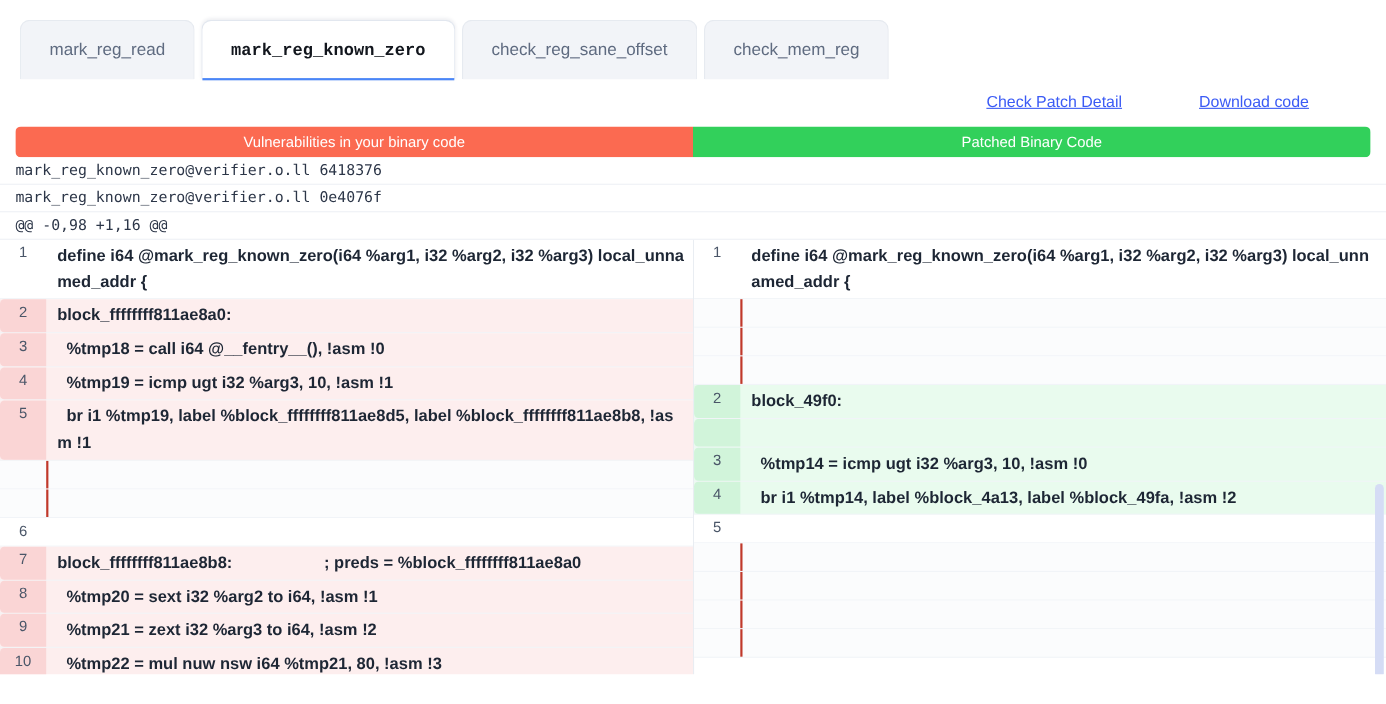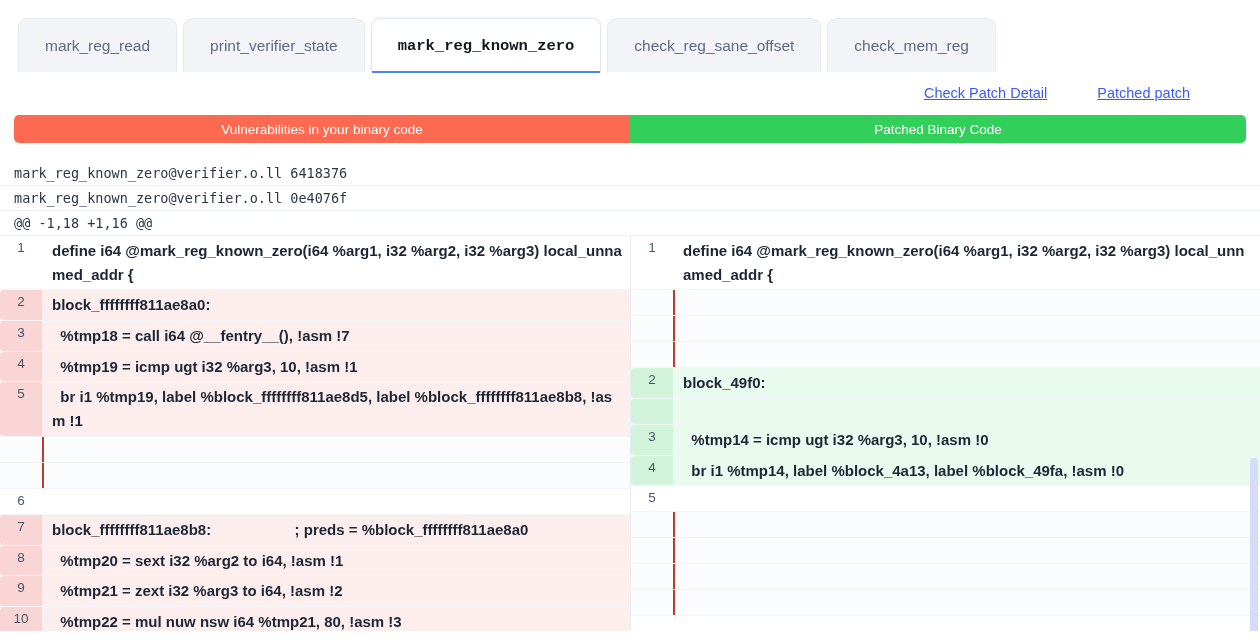--- a/index.html
+++ b/index.html
@@ -52,21 +52,21 @@
     height: 2px;
     background: #4a86f7;
   }
 
   
   .actions {
     height: 34px;
     display: flex;
     justify-content: flex-end;
     align-items: center;
-    gap: 50px;
+    gap: 70px;
     padding-right: 70px;
   }
   .actions a {
     font-size: 14.5px;
     color: #3b5bf5;
     text-decoration: underline;
     cursor: pointer;
   }
 
   
@@ -82,21 +82,21 @@
     display: flex;
     align-items: center;
     justify-content: center;
     font-size: 13.5px;
     color: #ffffff;
   }
   .banner .left  { background: #fb6a51; }
   .banner .right { background: #32d05b; }
 
   
-  .diffmeta { margin-top: 18px; }
+  .diffmeta { margin-top: 0; }
   .metarow {
     height: 25px;
     display: flex;
     align-items: center;
     padding-left: 14px;
     font-family: "DejaVu Sans Mono", monospace;
     font-size: 13.5px;
     color: #2c3648;
     border-bottom: 1px solid #eef1f5;
     white-space: pre;
@@ -159,64 +159,61 @@
     background: #d5dcf5;
   }
 </style>
 </head>
 <body>
 
 <div class="tabbar">
     <div class="tab">
       <span>mark_reg_read</span>
     </div>
-    <div class="tab">
-      <span>print_verifier_state</span>
-    </div>
     <div class="tab active">
       <span>mark_reg_known_zero</span>
     </div>
     <div class="tab">
       <span>check_reg_sane_offset</span>
     </div>
     <div class="tab">
       <span>check_mem_reg</span>
     </div>
   </div>
 
 <div class="actions">
   <a>Check Patch Detail</a>
-  <a>Patched patch</a>
+  <a>Download code</a>
 </div>
 
 <div class="banner">
   <div class="left">Vulnerabilities in your binary code</div>
   <div class="right">Patched Binary Code</div>
 </div>
 
 <div class="diffmeta">
     <div class="metarow">mark_reg_known_zero@verifier.o.ll 6418376</div>
     <div class="metarow">mark_reg_known_zero@verifier.o.ll 0e4076f</div>
-    <div class="metarow">@@ -1,18 +1,16 @@</div>
+    <div class="metarow">@@ -0,98 +1,16 @@</div>
   </div>
 
 <div class="diffwrap">
   <div class="diff">
     <div class="side left">
         <div class="row ctx">
           <div class="gutter">1</div>
           <div class="code">define i64 @mark_reg_known_zero(i64 %arg1, i32 %arg2, i32 %arg3) local_unnamed_addr {</div>
         </div>
         <div class="row del">
           <div class="gutter">2</div>
           <div class="code">block_ffffffff811ae8a0:</div>
         </div>
         <div class="row del">
           <div class="gutter">3</div>
-          <div class="code">  %tmp18 = call i64 @__fentry__(), !asm !7</div>
+          <div class="code">  %tmp18 = call i64 @__fentry__(), !asm !0</div>
         </div>
         <div class="row del">
           <div class="gutter">4</div>
           <div class="code">  %tmp19 = icmp ugt i32 %arg3, 10, !asm !1</div>
         </div>
         <div class="row del">
           <div class="gutter">5</div>
           <div class="code">  br i1 %tmp19, label %block_ffffffff811ae8d5, label %block_ffffffff811ae8b8, !asm !1</div>
         </div>
         <div class="row blank">
@@ -272,21 +269,21 @@
         <div class="row add">
           <div class="gutter"></div>
           <div class="code"></div>
         </div>
         <div class="row add">
           <div class="gutter">3</div>
           <div class="code">  %tmp14 = icmp ugt i32 %arg3, 10, !asm !0</div>
         </div>
         <div class="row add">
           <div class="gutter">4</div>
-          <div class="code">  br i1 %tmp14, label %block_4a13, label %block_49fa, !asm !0</div>
+          <div class="code">  br i1 %tmp14, label %block_4a13, label %block_49fa, !asm !2</div>
         </div>
         <div class="row ctx">
           <div class="gutter">5</div>
           <div class="code"></div>
         </div>
         <div class="row blank">
           <div class="gutter"></div>
           <div class="code"></div>
         </div>
         <div class="row blank">

